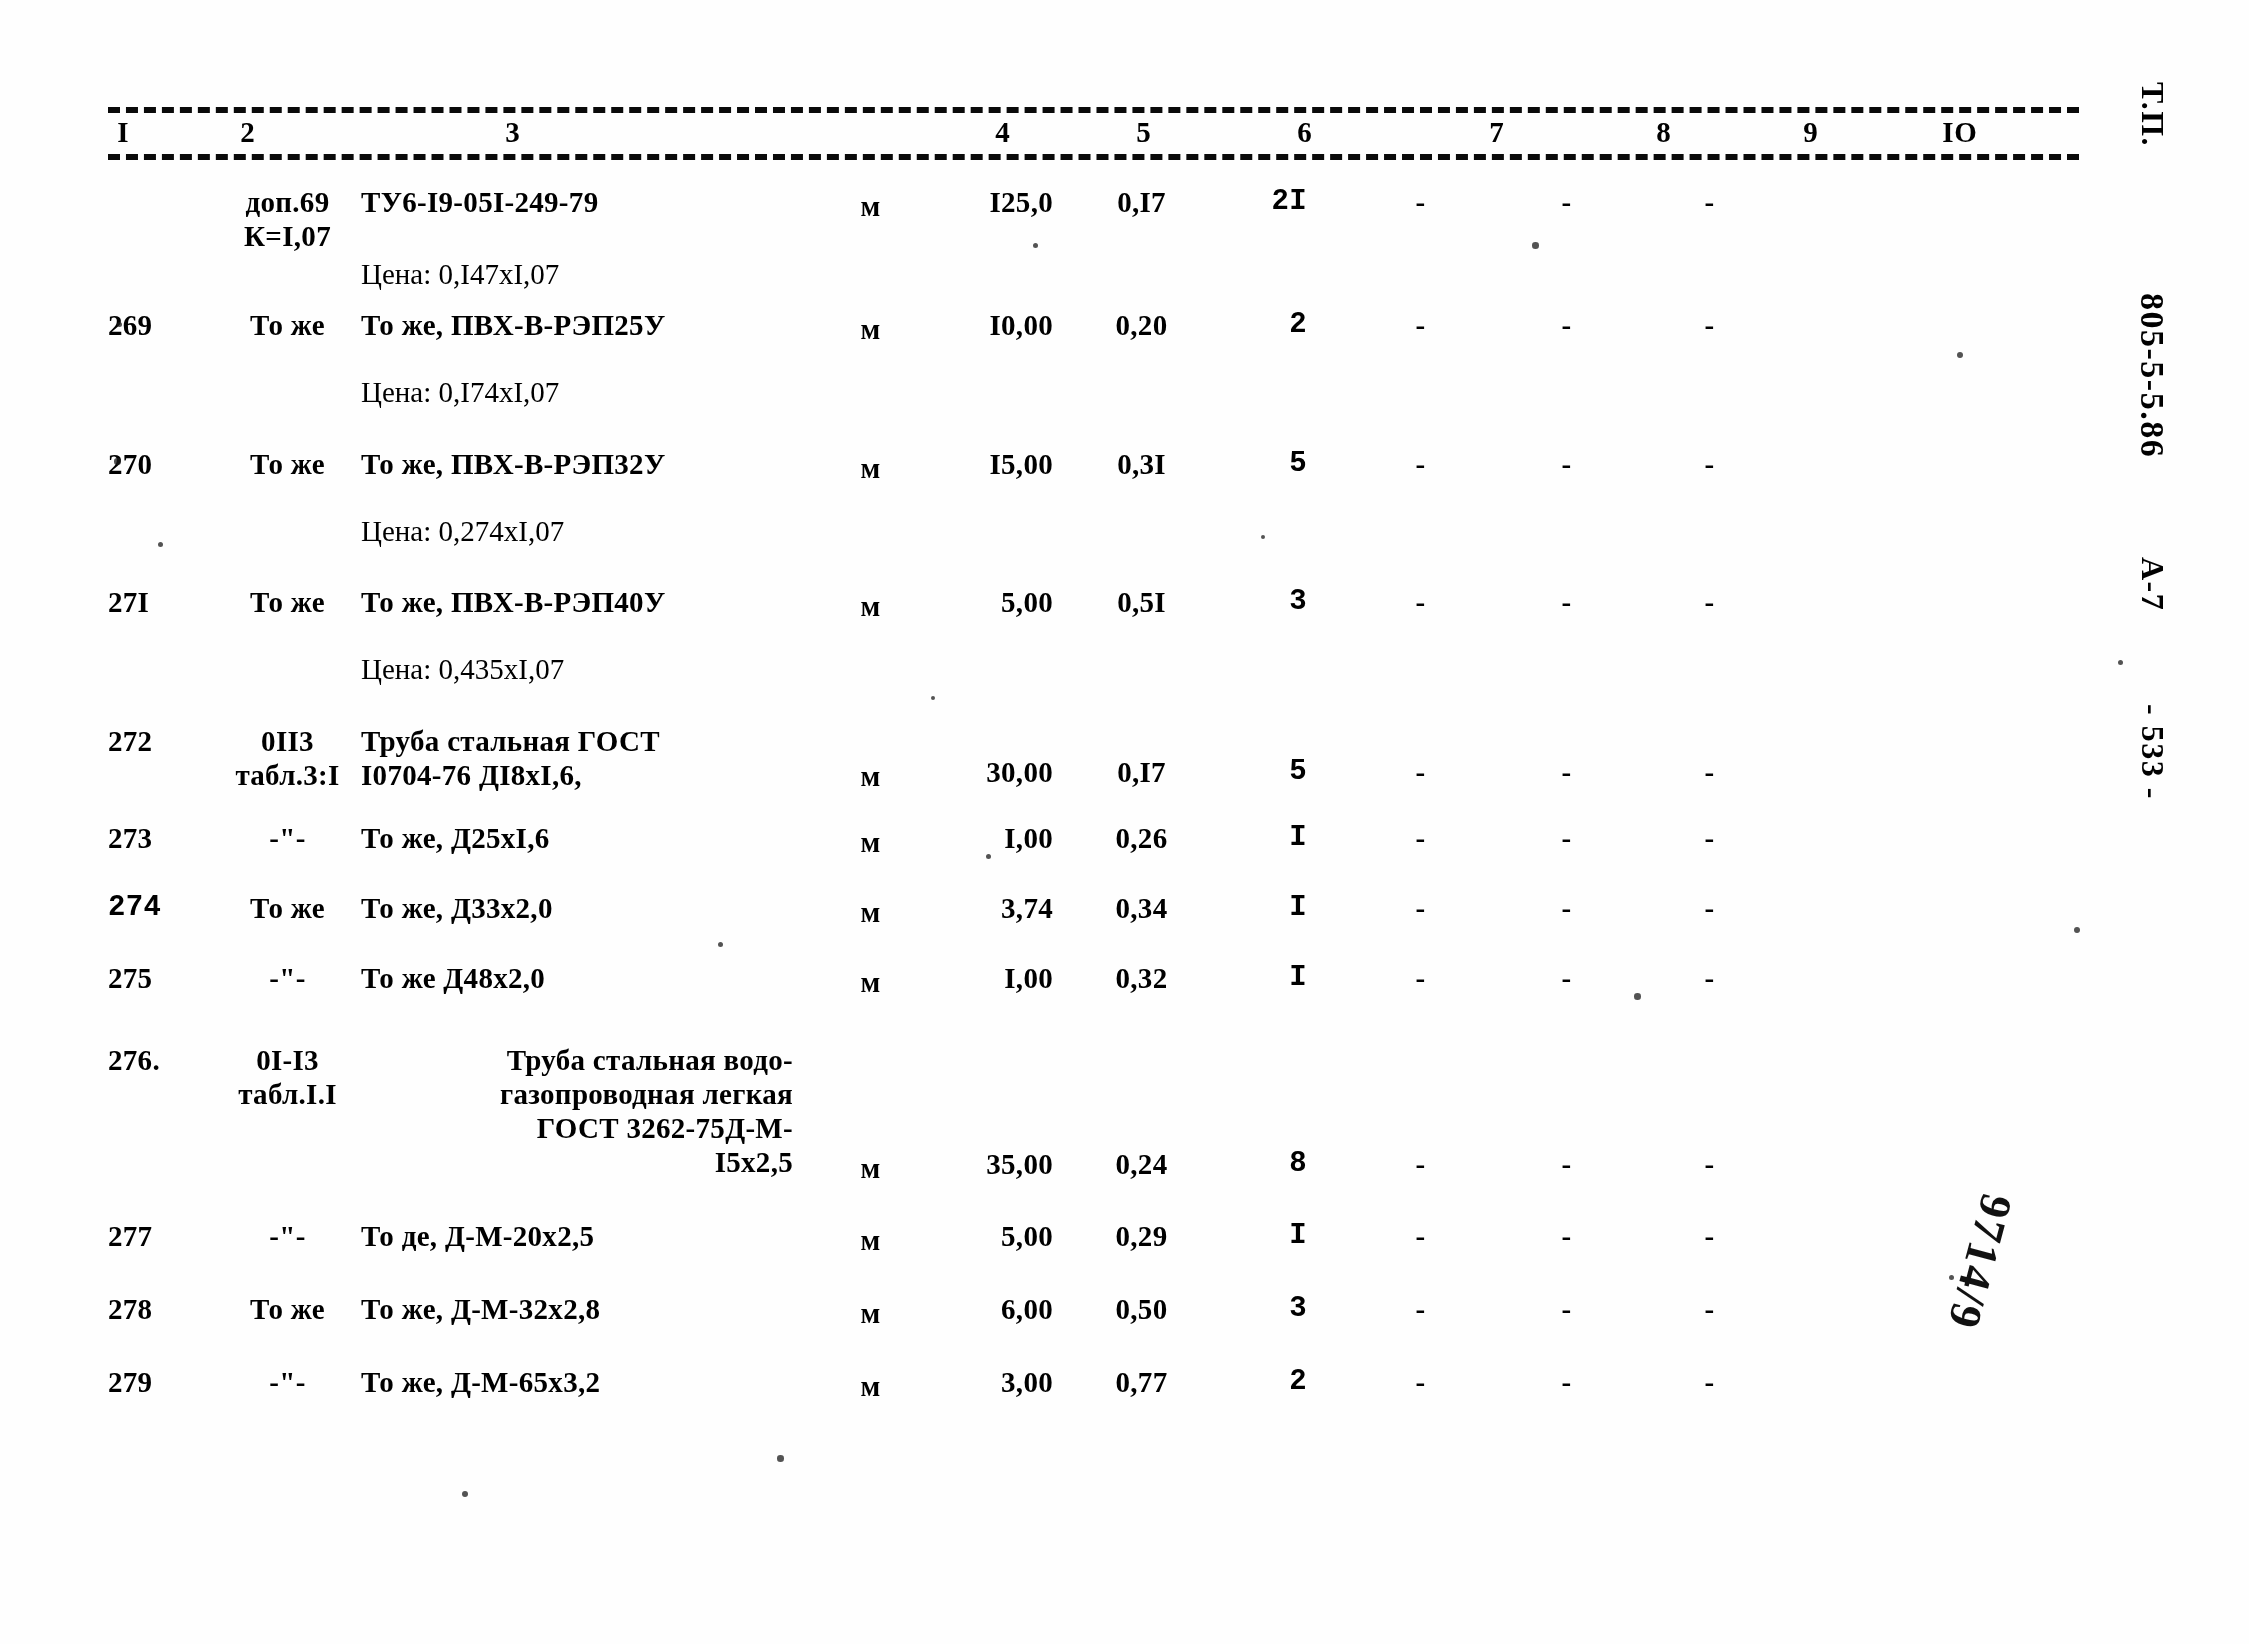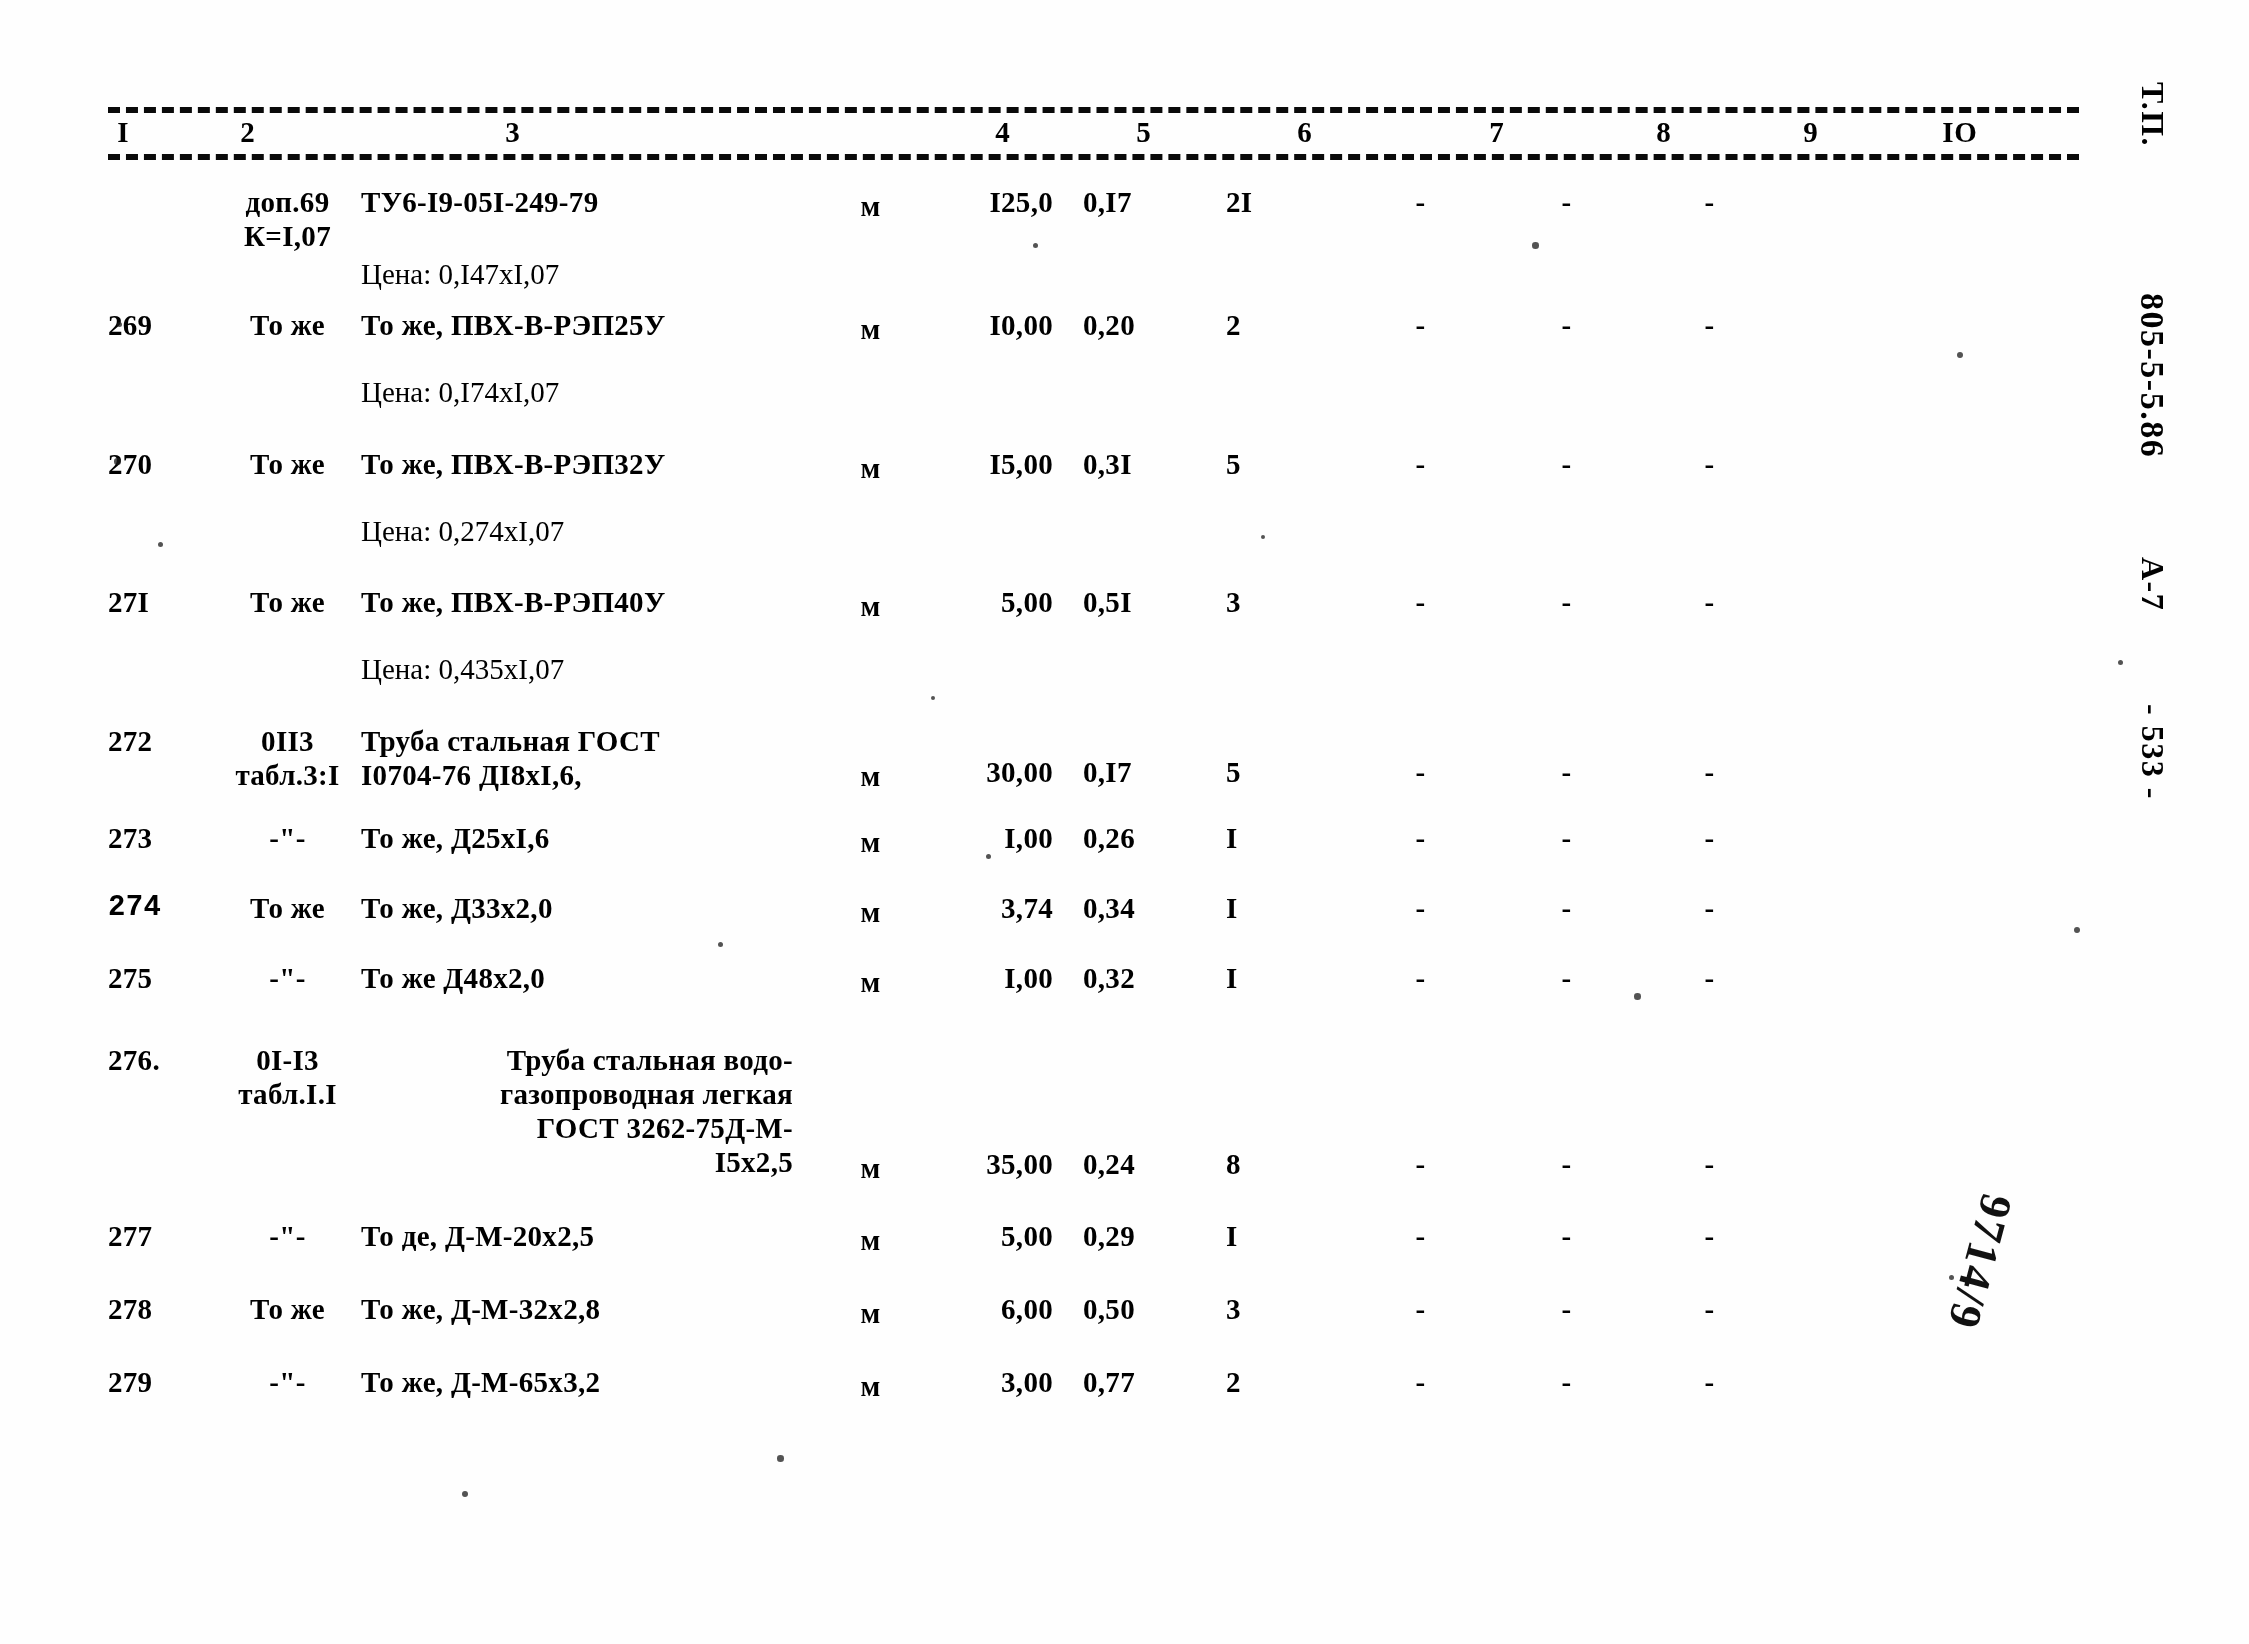--- a/index.html
+++ b/index.html
@@ -66,22 +66,22 @@
     letter-spacing: 0.3px;
     white-space: pre-line;
     font-family: "Liberation Serif", serif;
   }
   
   .c1 { left: 0px;    width: 88px; text-align: left;   }
   .c2 { left: 108px;  width: 143px; text-align: center;   }
   .c3 { left: 253px;  width: 432px; text-align: left;   }
   .c4 { left: 733px; width: 59px;  text-align: center; }
   .c5 { left: 813px; width: 132px; text-align: right;  }
-  .c6 { left: 975px; width: 117px; text-align: left;  }
-  .c7 { left: 1118px; width: 81px; text-align: left; }
+  .c6 { left: 975px; width: 117px; text-align: center;  }
+  .c7 { left: 1118px; width: 81px; text-align: right; font-family: Liberation Mono, monospace; }
   .c8 { left: 1261px; width: 103px; text-align: center; }
   .c9 { left: 1407px; width: 103px; text-align: center; }
   .c10{ left: 1550px; width: 103px; text-align: center; }
 
   .price {
     position: absolute;
     left: 253px;
     width: 454px;
     font-size: 29px;
     line-height: 34px;

